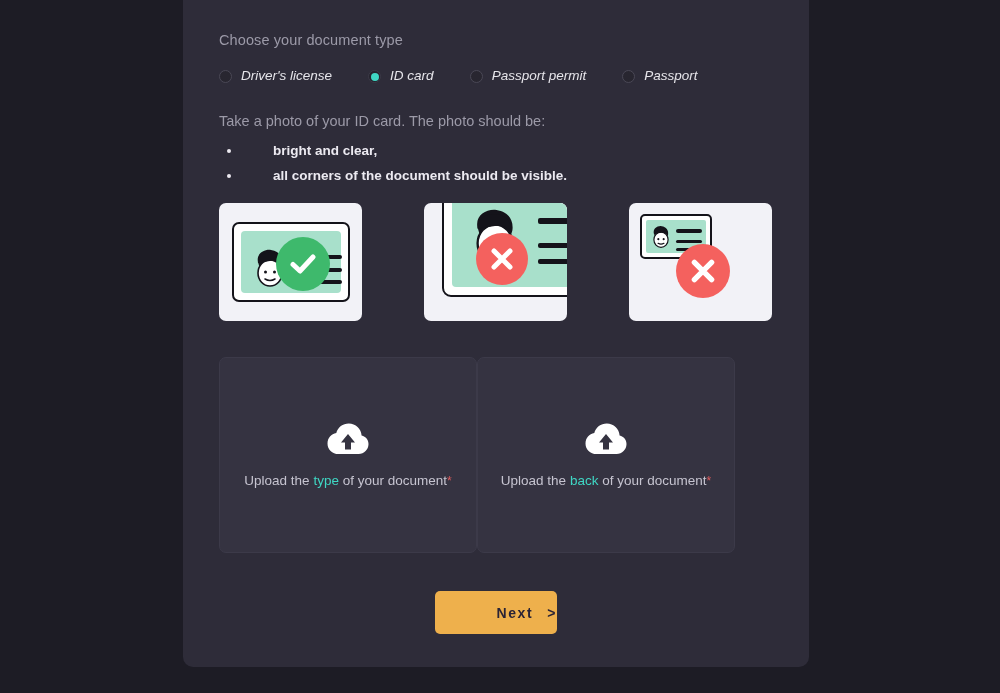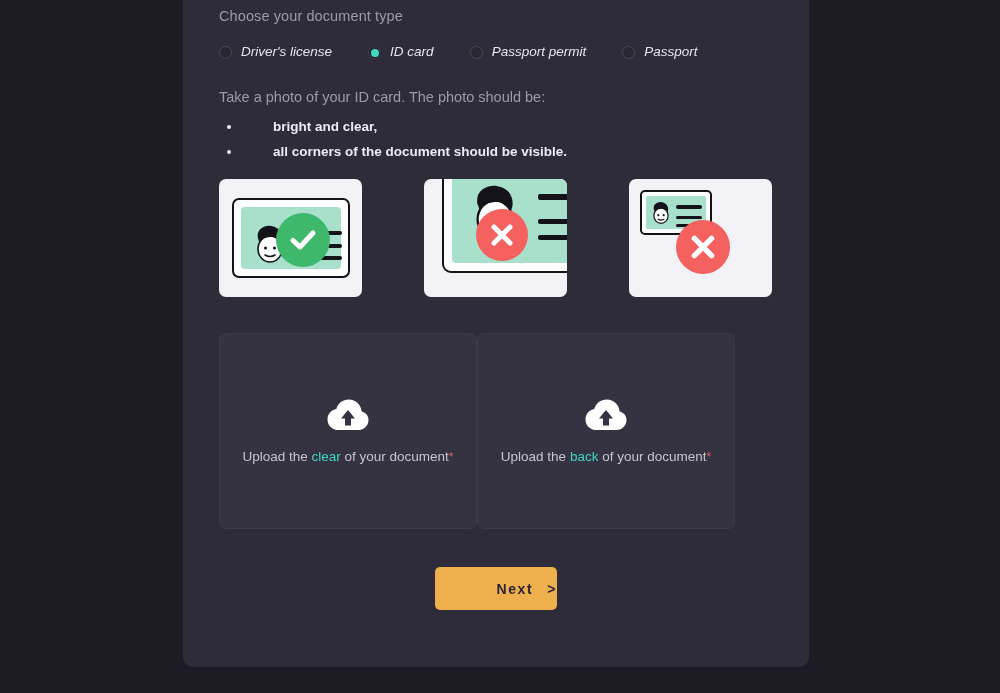--- a/index.html
+++ b/index.html
@@ -27,21 +27,21 @@
     background: #2e2c39;
     border-radius: 10px;
     padding: 28px 36px 0 36px;
   }
 
   
   .heading {
     color: #9c9aa8;
     font-size: 14.5px;
     letter-spacing: 0.1px;
-    margin-top: 8px;
+    margin-top: 32px;
   }
 
   
   .radio-row {
     display: flex;
     align-items: center;
     margin-top: 20px;
   }
   .radio-opt {
     display: flex;
@@ -342,21 +342,21 @@
 
     <div class="upload-box">
       <span class="cloud-icon">
         <svg width="42" height="32" viewBox="0 0 42 32">
           <path d="M11.5 31 C5.2 31 0.5 26.3 0.5 20.4 C0.5 15.2 4.3 10.9 9.3 10.1
                    C10.7 4.3 15.9 0.5 21.8 0.5 C28.6 0.5 34.2 5.8 34.6 12.5
                    C38.8 13.4 41.5 16.9 41.5 21 C41.5 26.5 37.1 31 31.6 31 Z" fill="#ffffff"></path>
           <path d="M21 11 L28 19.5 L24 19.5 L24 26.5 L18 26.5 L18 19.5 L14 19.5 Z" fill="#353341"></path>
         </svg>
       </span>
-      <span class="upload-text"><span>Upload the </span><span class="hl">clear</span><span> of your document</span><span class="req">*</span></span>
+      <span class="upload-text"><span>Upload the </span><span class="hl">type</span><span> of your document</span><span class="req">*</span></span>
     </div>
 
     <div class="upload-box">
       <span class="cloud-icon">
         <svg width="42" height="32" viewBox="0 0 42 32">
           <path d="M11.5 31 C5.2 31 0.5 26.3 0.5 20.4 C0.5 15.2 4.3 10.9 9.3 10.1
                    C10.7 4.3 15.9 0.5 21.8 0.5 C28.6 0.5 34.2 5.8 34.6 12.5
                    C38.8 13.4 41.5 16.9 41.5 21 C41.5 26.5 37.1 31 31.6 31 Z" fill="#ffffff"></path>
           <path d="M21 11 L28 19.5 L24 19.5 L24 26.5 L18 26.5 L18 19.5 L14 19.5 Z" fill="#353341"></path>
         </svg>

